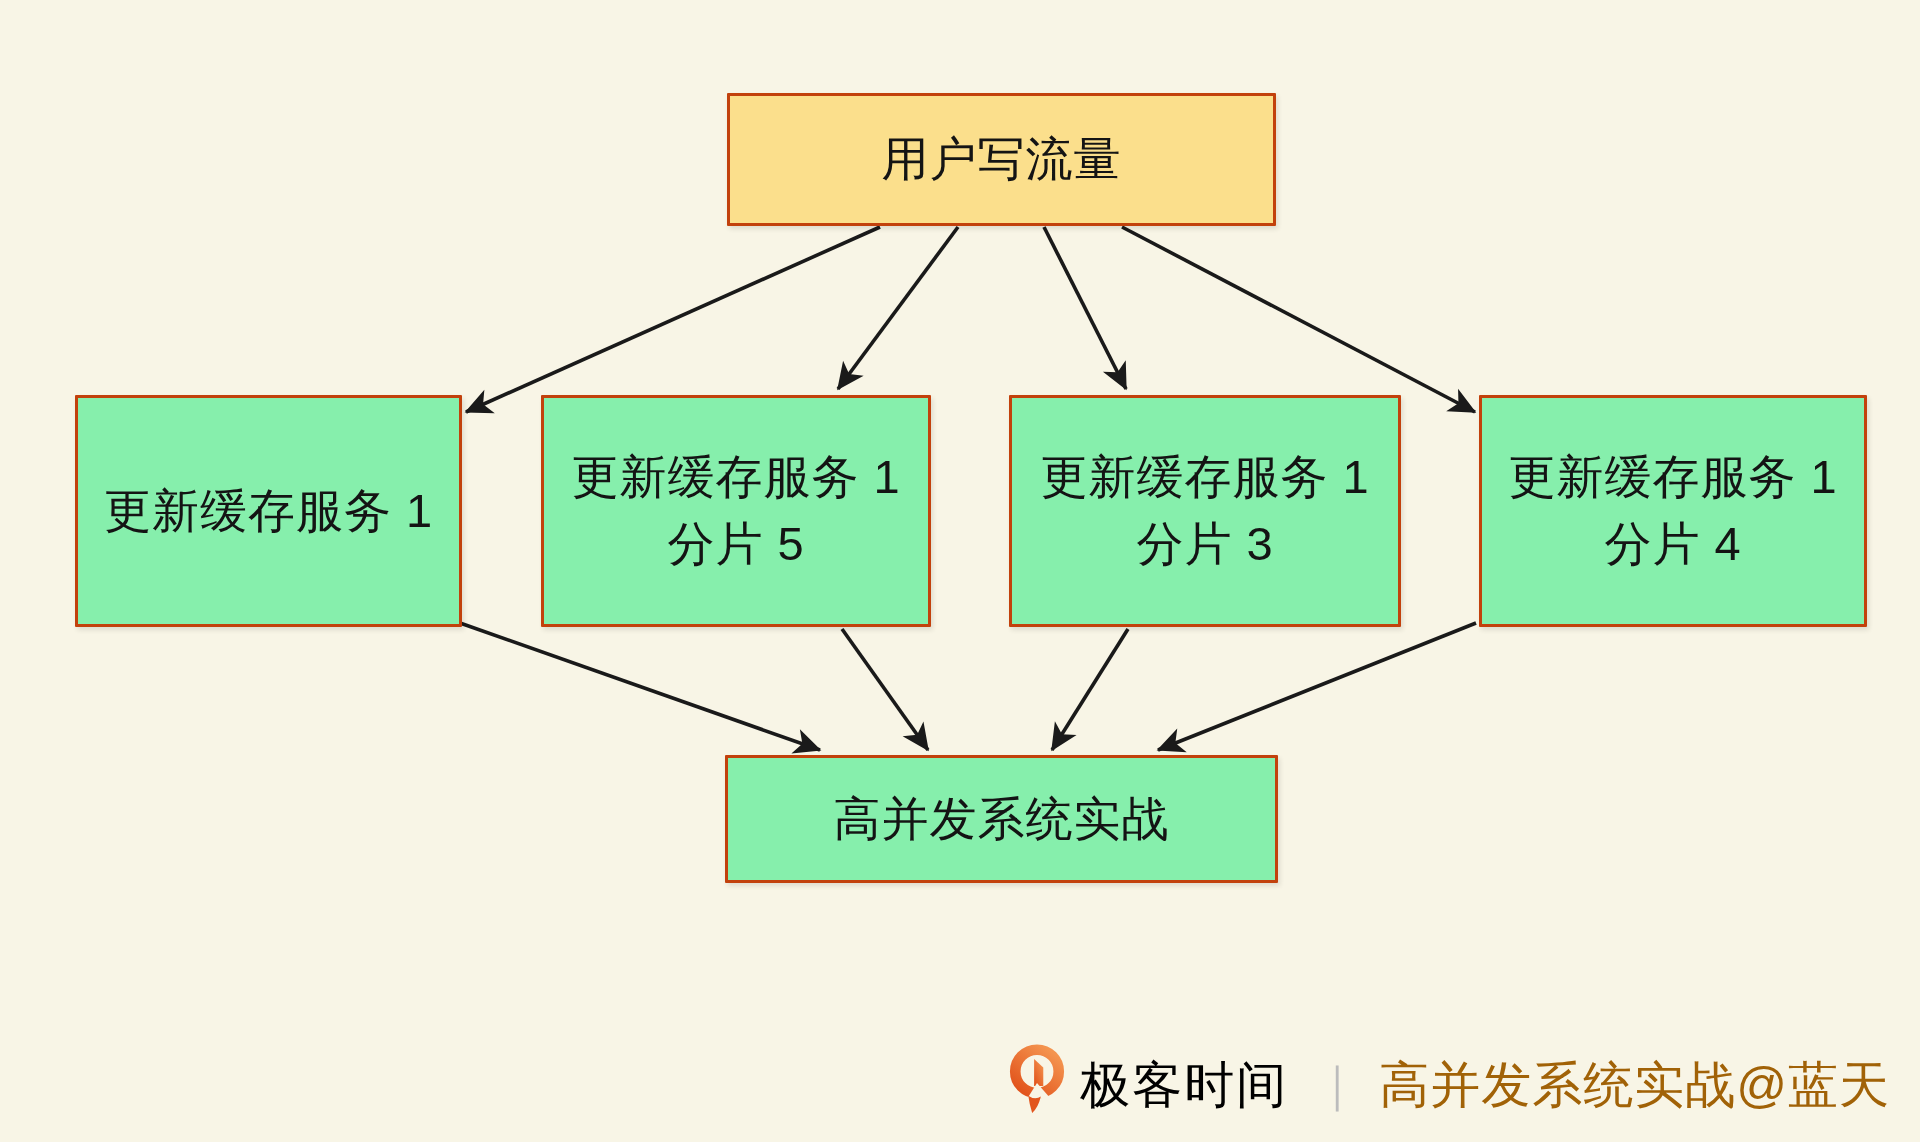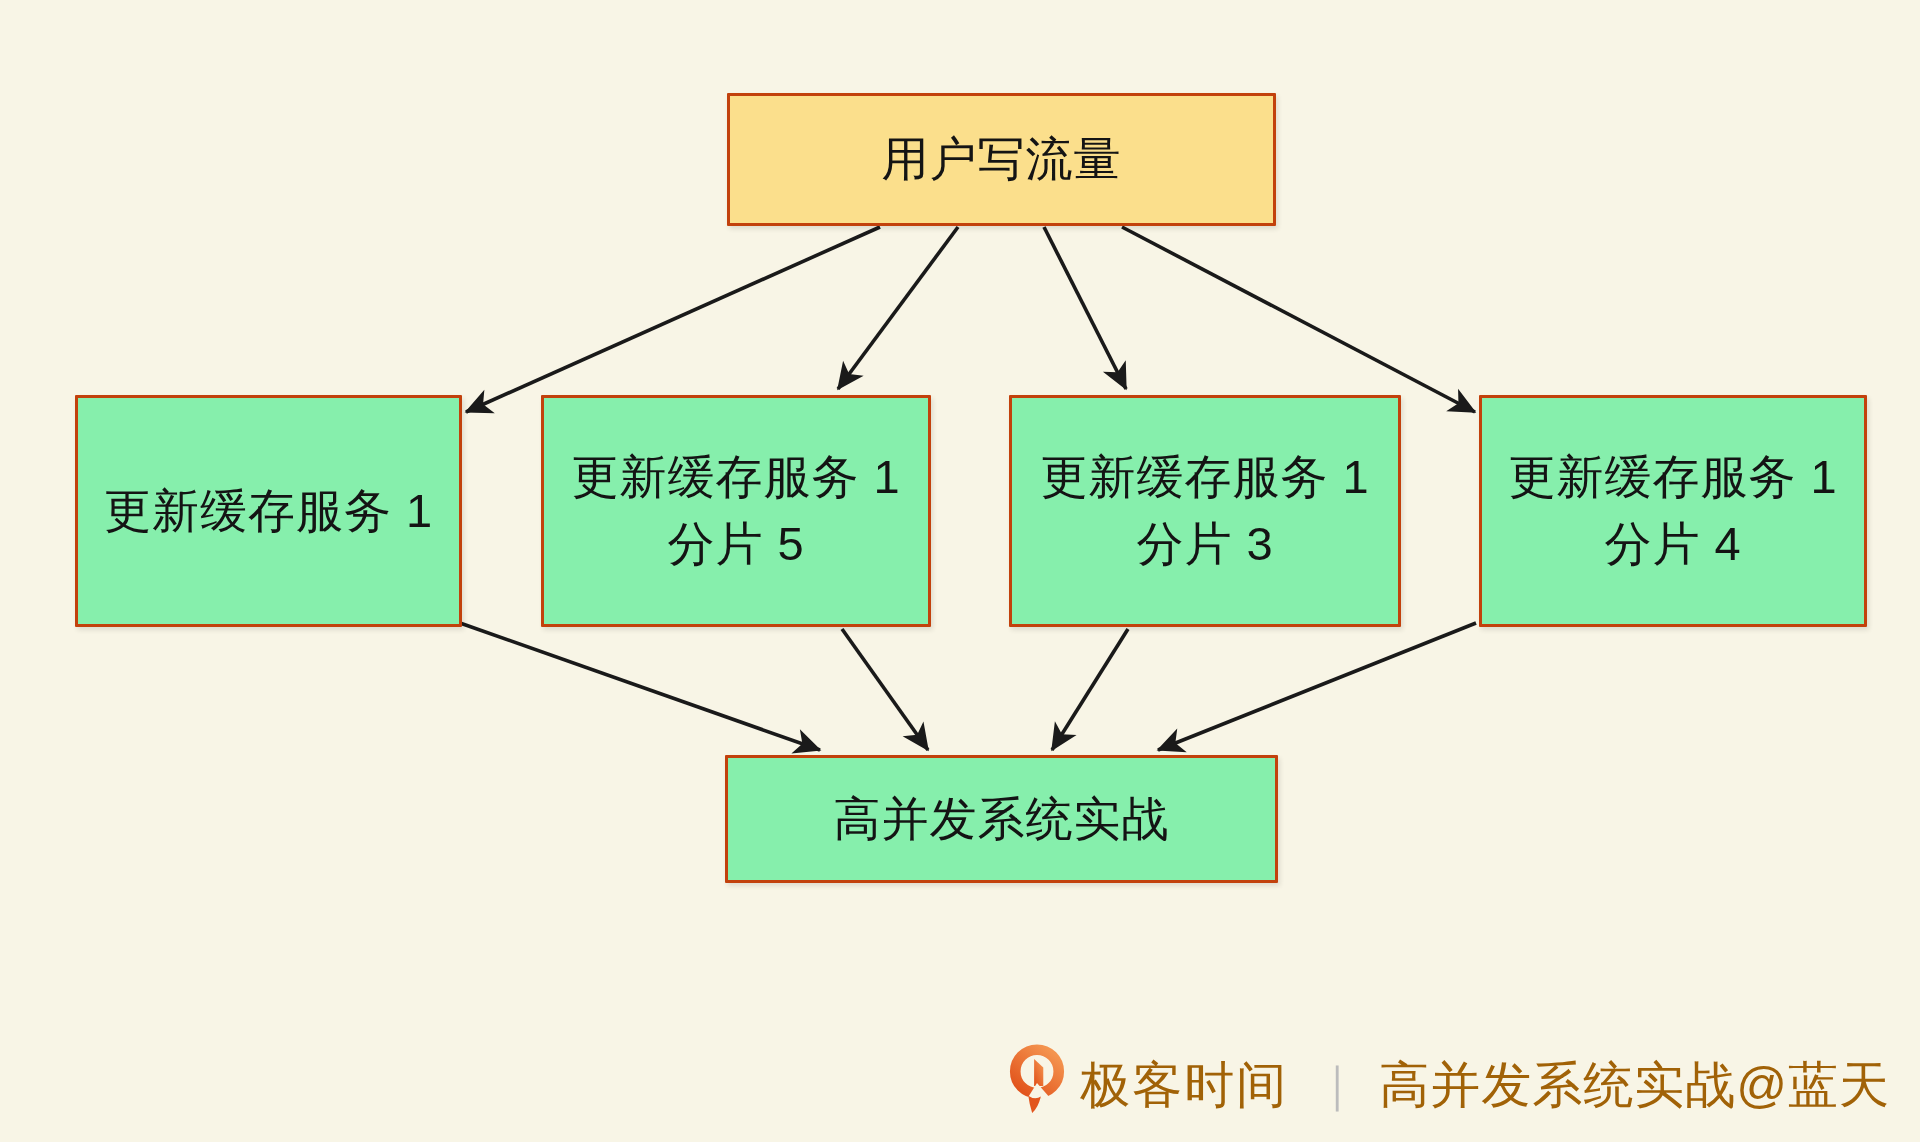--- a/index.html
+++ b/index.html
@@ -53,21 +53,21 @@
     right: 30px;
     bottom: 12px;
     display: flex;
     align-items: center;
     height: 90px;
   }
   .wm-logo { width: 58px; height: 86px; margin-right: 14px; }
   .wm-brand {
     font-size: 50px;
     font-weight: 500;
-    color: #a16207;
+    color: #000000;
     letter-spacing: 2px;
   }
   .wm-sep {
     font-size: 46px;
     font-weight: 300;
     color: #BCBCBC;
     margin: 0 20px 0 26px;
   }
   .wm-credit {
     font-size: 50px;

